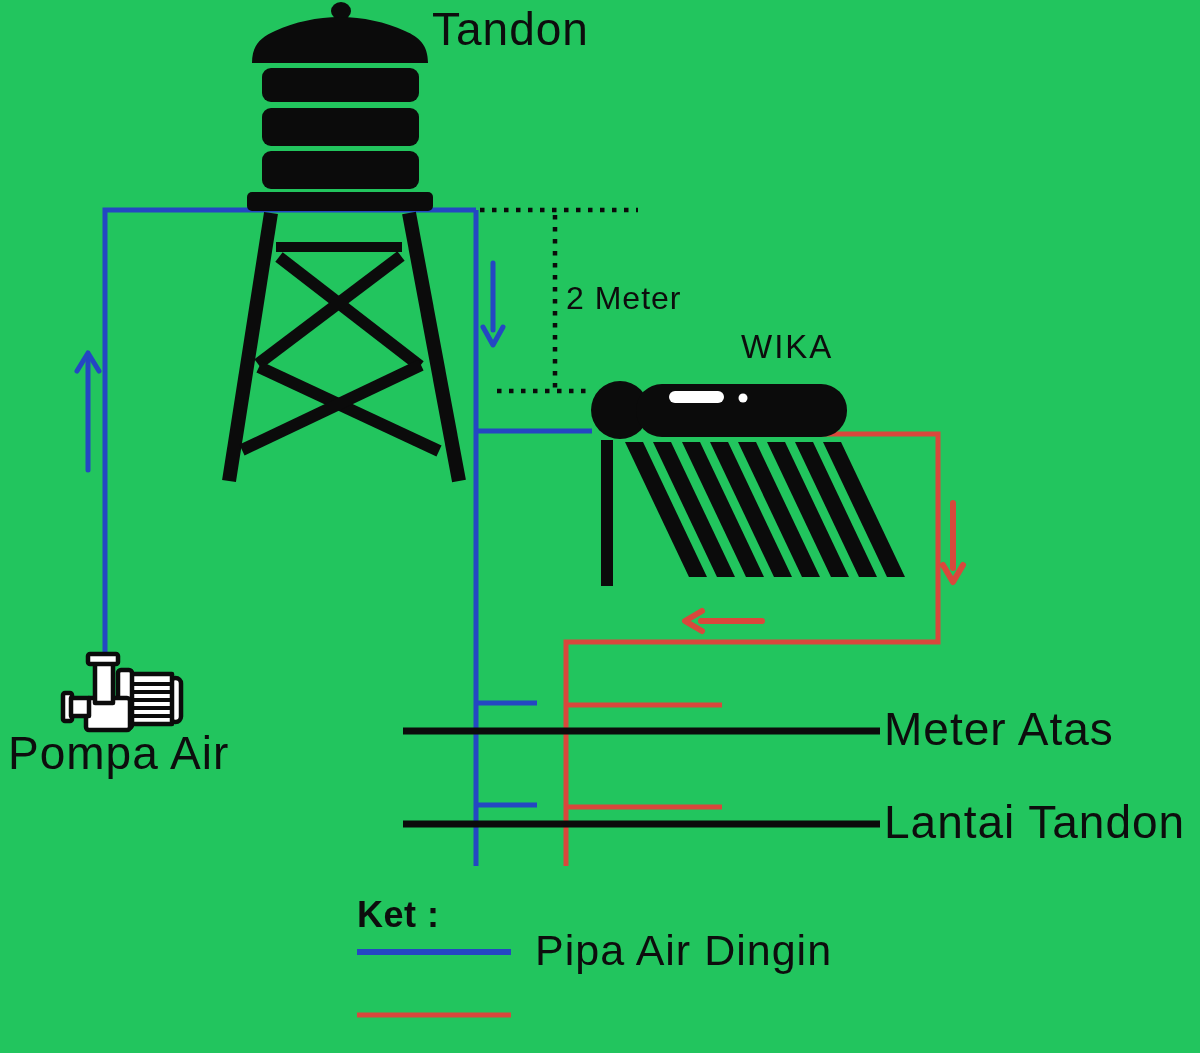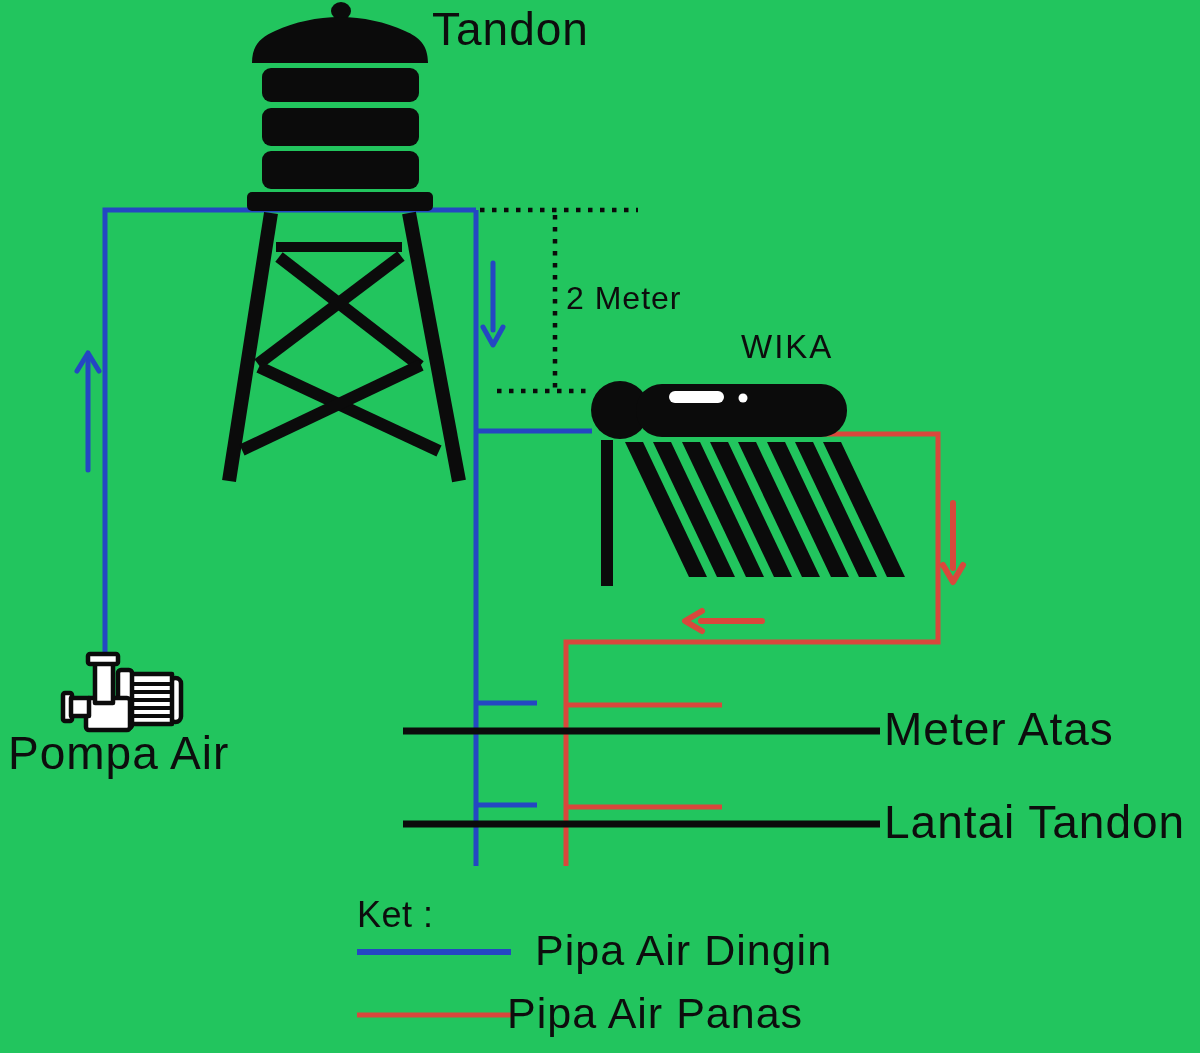--- a/index.html
+++ b/index.html
@@ -28,21 +28,21 @@
     white-space: nowrap;
     line-height: 1.05;
     letter-spacing: 1px;
   }
   .lbl-tandon       { left: 432px; top: 5px;   font-size: 46px; }
   .lbl-two-meter    { left: 566px; top: 282px; font-size: 32px; }
   .lbl-wika         { left: 741px; top: 330px; font-size: 33px; letter-spacing: 2px; }
   .lbl-pompa        { left: 8px;   top: 729px; font-size: 46px; }
   .lbl-lantai-atas  { left: 884px; top: 705px; font-size: 46px; }
   .lbl-lantai-bawah { left: 884px; top: 798px; font-size: 46px; }
-  .lbl-ket          { left: 357px; top: 896px; font-size: 36px; font-weight: normal; letter-spacing: 0.5px; }
+  .lbl-ket          { left: 357px; top: 896px; font-size: 36px; font-weight: bold; letter-spacing: 0.5px; }
   .lbl-legend-cold  { left: 507px; top: 928px; font-size: 43px; margin-left: 28px; }
   .lbl-legend-hot   { left: 507px; top: 991px; font-size: 43px; }
 </style>
 </head>
 <body>
 
 <div class="stage">
 
   <svg viewBox="0 0 1200 1053">
 
@@ -140,15 +140,14 @@
   </svg>
 
   <div class="label lbl-tandon">Tandon</div>
   <div class="label lbl-two-meter">2 Meter</div>
   <div class="label lbl-wika">WIKA</div>
   <div class="label lbl-pompa">Pompa Air</div>
   <div class="label lbl-lantai-atas">Meter Atas</div>
   <div class="label lbl-lantai-bawah">Lantai Tandon</div>
   <div class="label lbl-ket">Ket :</div>
   <div class="label lbl-legend-cold">Pipa Air Dingin</div>
-  <div class="label lbl-legend-hot">Pipa Air Panas</div>
 
 </div>
 
 </body></html>

